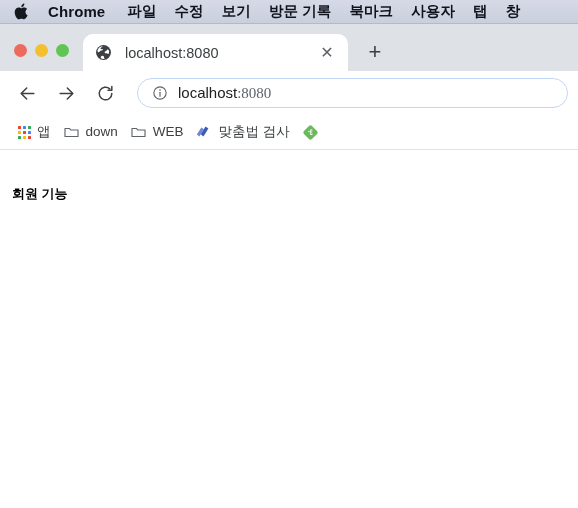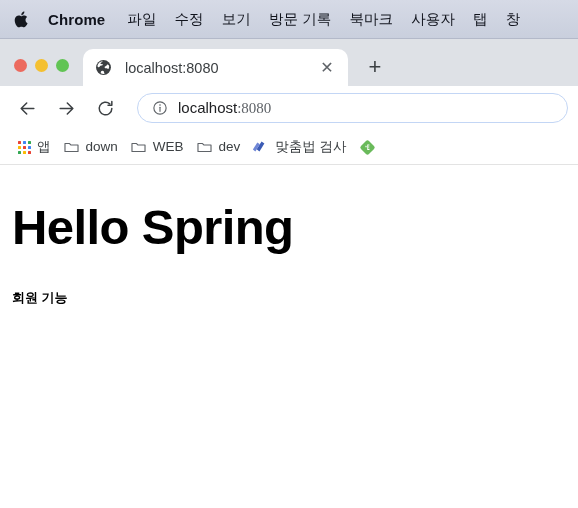--- a/index.html
+++ b/index.html
@@ -10,21 +10,21 @@
     width: 578px;
     height: 508px;
     overflow: hidden;
     font-family: "Liberation Sans", "DejaVu Sans", sans-serif;
     background: #ffffff;
   }
 
   
   .menubar {
     position: relative;
-    height: 39px;
+    height: 24px;
     background: linear-gradient(#d6dae6, #c9cfdd);
     border-bottom: 1px solid #b3b9c9;
     display: flex;
     align-items: center;
     padding-left: 14px;
     box-sizing: border-box;
     color: #10131c;
     font-size: 14.5px;
     white-space: nowrap;
   }
@@ -32,20 +32,21 @@
     width: 16px;
     height: 19px;
     margin-right: 18px;
     display: block;
     flex: none;
   }
   .menubar-item {
     margin-right: 18px;
     line-height: 1;
     letter-spacing: 0.1px;
+    font-weight: bold;
   }
   .menubar-item.app-name {
     font-weight: bold;
     margin-right: 22px;
     font-size: 15px;
   }
 
   
   .chrome-window {
     position: relative;
@@ -363,43 +364,36 @@
       <span class="bm-label">down</span>
     </div>
 
     <div class="bm">
       <svg class="bm-icon" viewBox="0 0 24 24">
         <path d="M2.8 6.4h6.4l1.8 2h10.2v9.2H2.8z" fill="none" stroke="#5f6368" stroke-width="1.6" stroke-linejoin="round"></path>
       </svg>
       <span class="bm-label">WEB</span>
     </div>
 
-    <div class="bm">
-      <svg class="bm-icon" viewBox="0 0 24 24">
-        <path d="M2.8 6.4h6.4l1.8 2h10.2v9.2H2.8z" fill="none" stroke="#5f6368" stroke-width="1.6" stroke-linejoin="round"></path>
-      </svg>
-      <span class="bm-label">dev</span>
-    </div>
 
     <div class="bm">
       <svg class="bm-icon" viewBox="0 0 24 24">
         <path d="M13.5 3.5l4 3-7 11-4-3z" fill="#3b5bb5"></path>
         <path d="M7.5 4.8l3.6 2.7-6.3 10-3.6-2.7z" fill="#6f86d6"></path>
       </svg>
       <span class="bm-label">맞춤법 검사</span>
     </div>
 
     <div class="bm">
       <svg class="bm-icon" viewBox="0 0 24 24">
         <rect x="4" y="4" width="16" height="16" rx="3" transform="rotate(45 12 12)" fill="#6aba5b"></rect>
         <path d="M11.6 7.6h3.1v1.5h-2.1v1.5h1.9v1.5h-1.9v1.8h2.2v1.5h-3.2z" fill="#ffffff"></path>
         <path d="M9.3 9.6c.9 0 1.6.7 1.6 1.6v.5H9.1v-1c0-.6.1-1.1.2-1.1z" fill="#ffffff"></path>
       </svg>
       <span class="bm-label"></span>
     </div>
   </div>
 
   <div class="page">
-    <h1 class="page-h1">Hello Spring</h1>
     <h3 class="page-h3">회원 기능</h3>
 
   </div>
 </div>
 
 </body></html>

